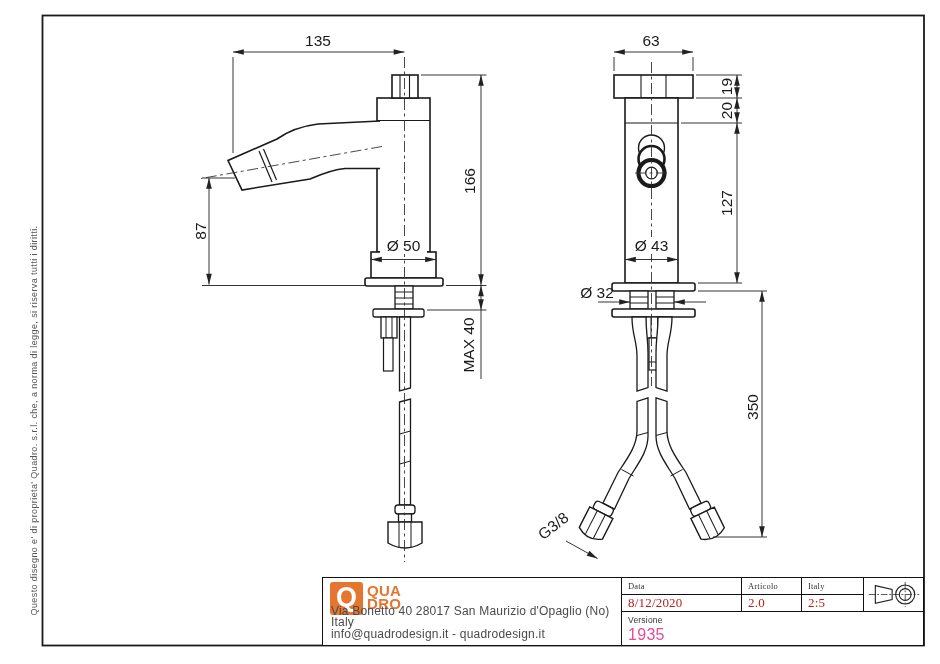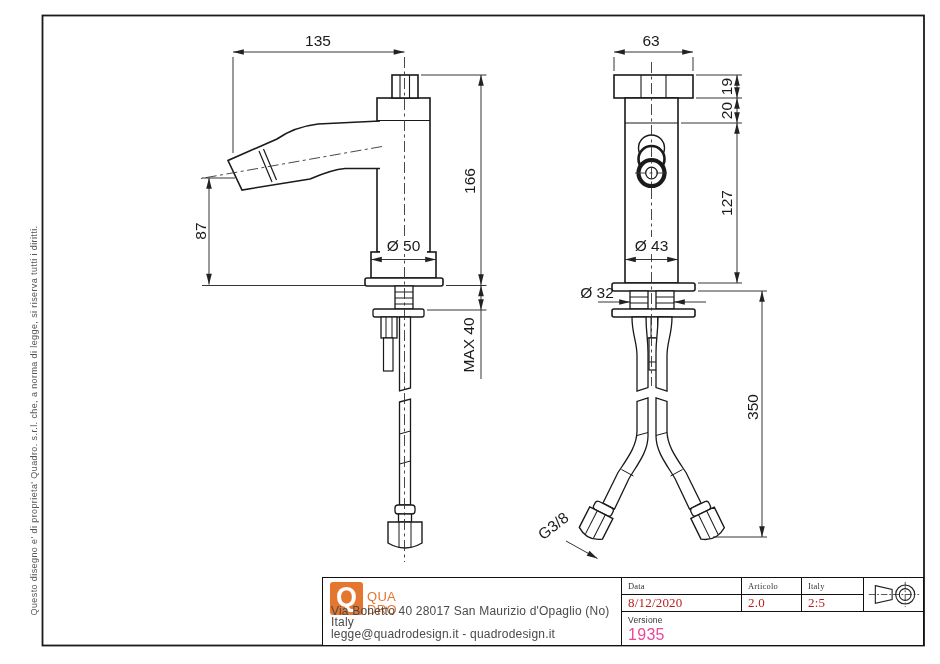--- a/index.html
+++ b/index.html
@@ -14,21 +14,21 @@
   }
   
   .titleblock{
     position:absolute;left:322px;top:577px;width:602px;height:69px;
     border:1.4px solid #111;box-sizing:border-box;display:flex;background:#fff;
   }
   .tb-left{position:relative;width:299px;box-sizing:border-box;border-right:1.2px solid #111;flex:none;}
   .logo-row{position:absolute;top:4px;left:7px;display:flex;align-items:flex-start;}
   .logo-sq{width:33px;height:33px;border-radius:3px;display:flex;align-items:center;justify-content:center;flex:none;}
   .logo-q{color:#fff;font-size:27px;font-weight:bold;line-height:1;margin-top:-2px;}
-  .logo-words{margin-left:4px;font-weight:normal;font-size:13px;line-height:13px;letter-spacing:.3px;margin-top:8px;}
+  .logo-words{margin-left:4px;font-weight:bold;font-size:15px;line-height:13px;letter-spacing:.3px;margin-top:2px;}
   .addr-block{position:absolute;left:8px;bottom:5px;font-size:12px;line-height:11.5px;color:#4a4a4a;letter-spacing:.2px;}
   .tb-right{flex:1;display:grid;grid-template-columns:119px 60px 62px 1fr;grid-template-rows:17px 16px 1fr;box-sizing:border-box;}
   .cell{box-sizing:border-box;padding-left:6px;overflow:hidden;font-family:Liberation Serif, serif;}
   .lab{font-size:8.5px;color:#333;padding-top:3px;letter-spacing:.2px;}
   .val{font-size:13px;color:#b91c1c;letter-spacing:.2px;}
   .bl{border-left:1.2px solid #111;}
   .bb{border-bottom:1.1px solid #111;}
   .sym{grid-column:4;grid-row:1/3;display:flex;align-items:center;justify-content:center;padding:0;}
   .art{grid-column:1/5;grid-row:3;border-top:1.2px solid #111;padding-left:6px;}
   .artval{font-size:16px;color:#ec4899;letter-spacing:.3px;margin-top:1px;}
@@ -199,21 +199,21 @@
         <div class="logo-sq" id="logo-sq" style="background: rgb(229, 118, 47);">
           <span class="logo-q">Q</span>
         </div>
         <div class="logo-words" id="logo-words" style="color: rgb(229, 118, 47);">
           <div>QUA</div>
           <div>DRO</div>
         </div>
       </div>
       <div class="addr-block">
         <div>Via Bonetto 40  28017 San Maurizio d'Opaglio (No) Italy</div>
-        <div>legge@quadrodesign.it  -  quadrodesign.it</div>
+        <div>info@quadrodesign.it  -  quadrodesign.it</div>
       </div>
     </div>
     <div class="tb-right">
       <div class="cell lab bb">Data</div>
       <div class="cell lab bb bl">Articolo</div>
       <div class="cell lab bb bl">Italy</div>
       <div class="cell sym bl">
         <svg width="56" height="31" viewBox="0 0 60 33">
           <g stroke="#222" fill="none" stroke-width="1.2">
             <polygon points="10,7 28,11 28,22 10,26"></polygon>

